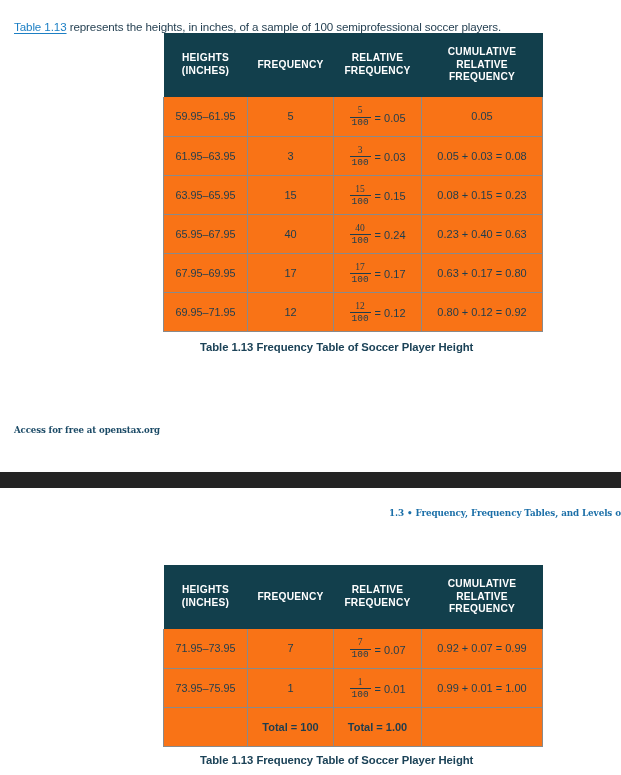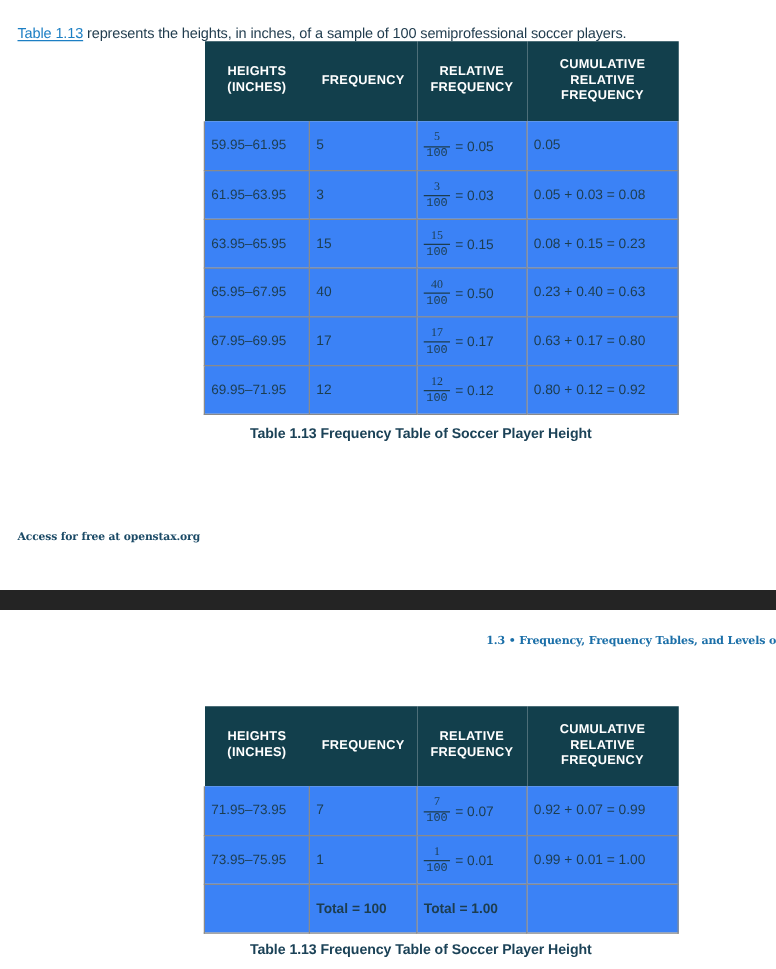--- a/index.html
+++ b/index.html
@@ -73,25 +73,25 @@
     padding: 9px 4px;
     border: none;
     height: 64px;
   }
   .freq-table thead th .hdr-l { display: block; }
 
   .freq-table tbody td {
     border: 1px solid #8a8a8a;
     font-size: 11px;
     color: #1d3d4f;
-    text-align: left;
+    text-align: center;
     vertical-align: middle;
     height: 39px;
     padding: 2px 5px;
-    background: #3b82f6;
+    background: #f97316;
   }
   .freq-table tbody tr:first-child td { border-top: none; }
   .freq-table tbody td.cell-heights { font-size: 10.8px; }
   .freq-table tbody td.cell-total { font-weight: bold; font-size: 11px; }
   .freq-table tbody td.cell-empty { }
 
   
   .frac-wrap {
     display: inline-flex;
     align-items: center;
@@ -242,21 +242,21 @@
         <td>0.08 + 0.15 = 0.23</td>
       </tr>
       <tr>
         <td class="cell-heights">65.95–67.95</td>
         <td>40</td>
         <td><span class="frac-wrap">
               <span class="frac">
                 <span class="num">40</span>
                 <span class="den">100</span>
               </span>
-              <span class="frac-eq">= 0.50</span>
+              <span class="frac-eq">= 0.24</span>
             </span></td>
         <td>0.23 + 0.40 = 0.63</td>
       </tr>
       <tr>
         <td class="cell-heights">67.95–69.95</td>
         <td>17</td>
         <td><span class="frac-wrap">
               <span class="frac">
                 <span class="num">17</span>
                 <span class="den">100</span>

